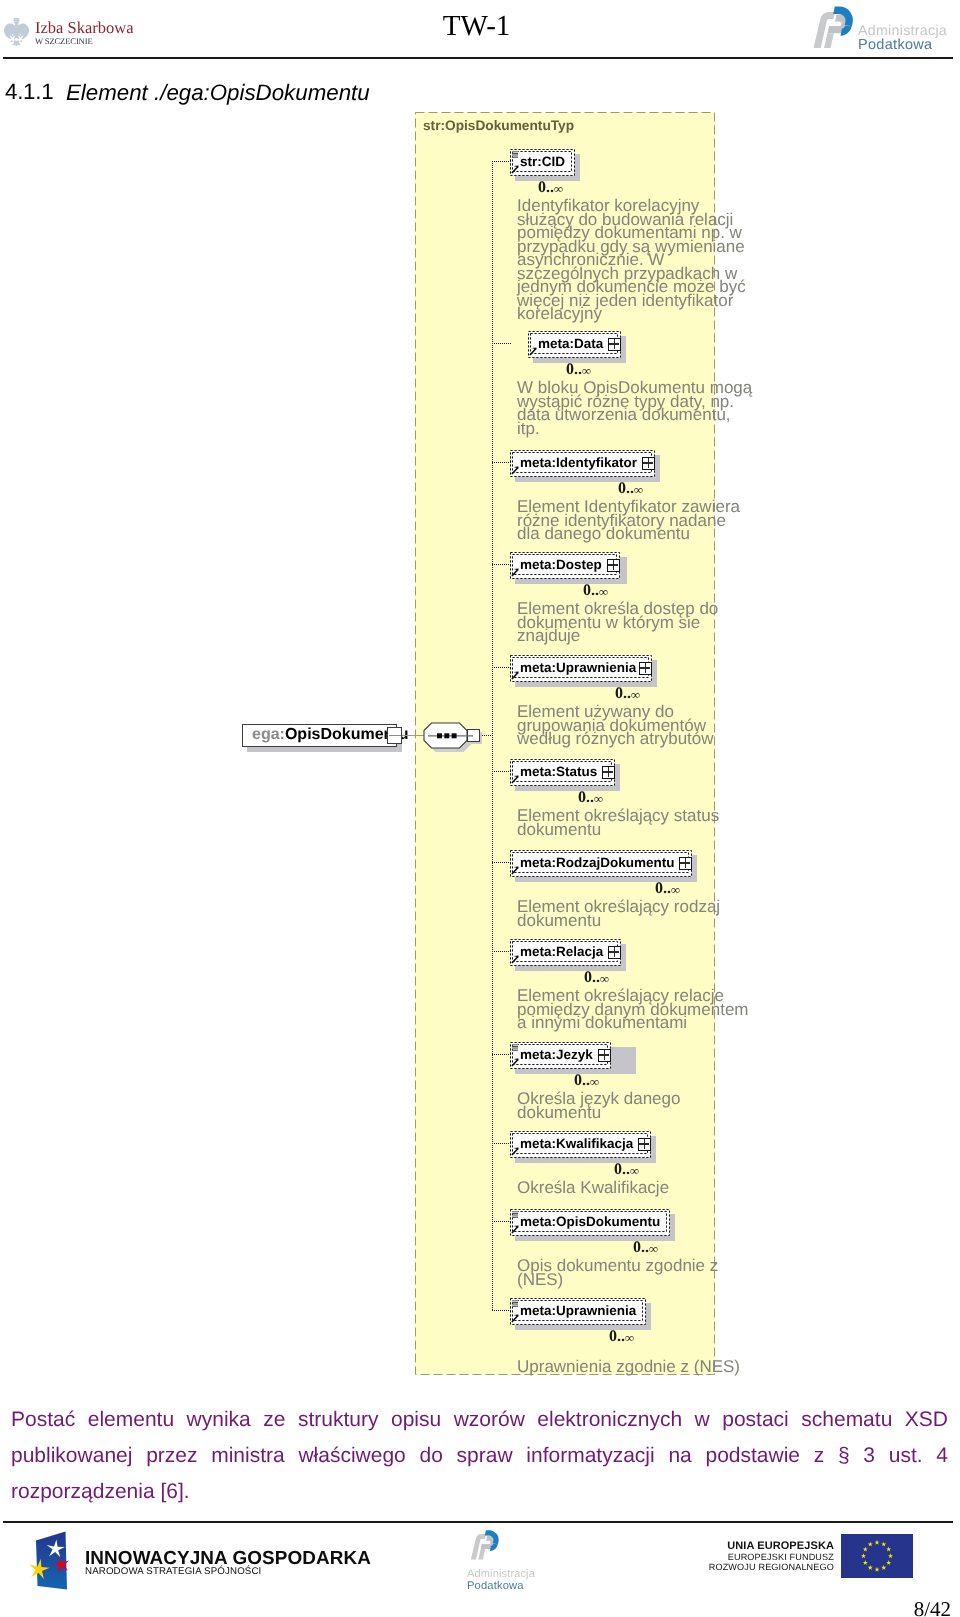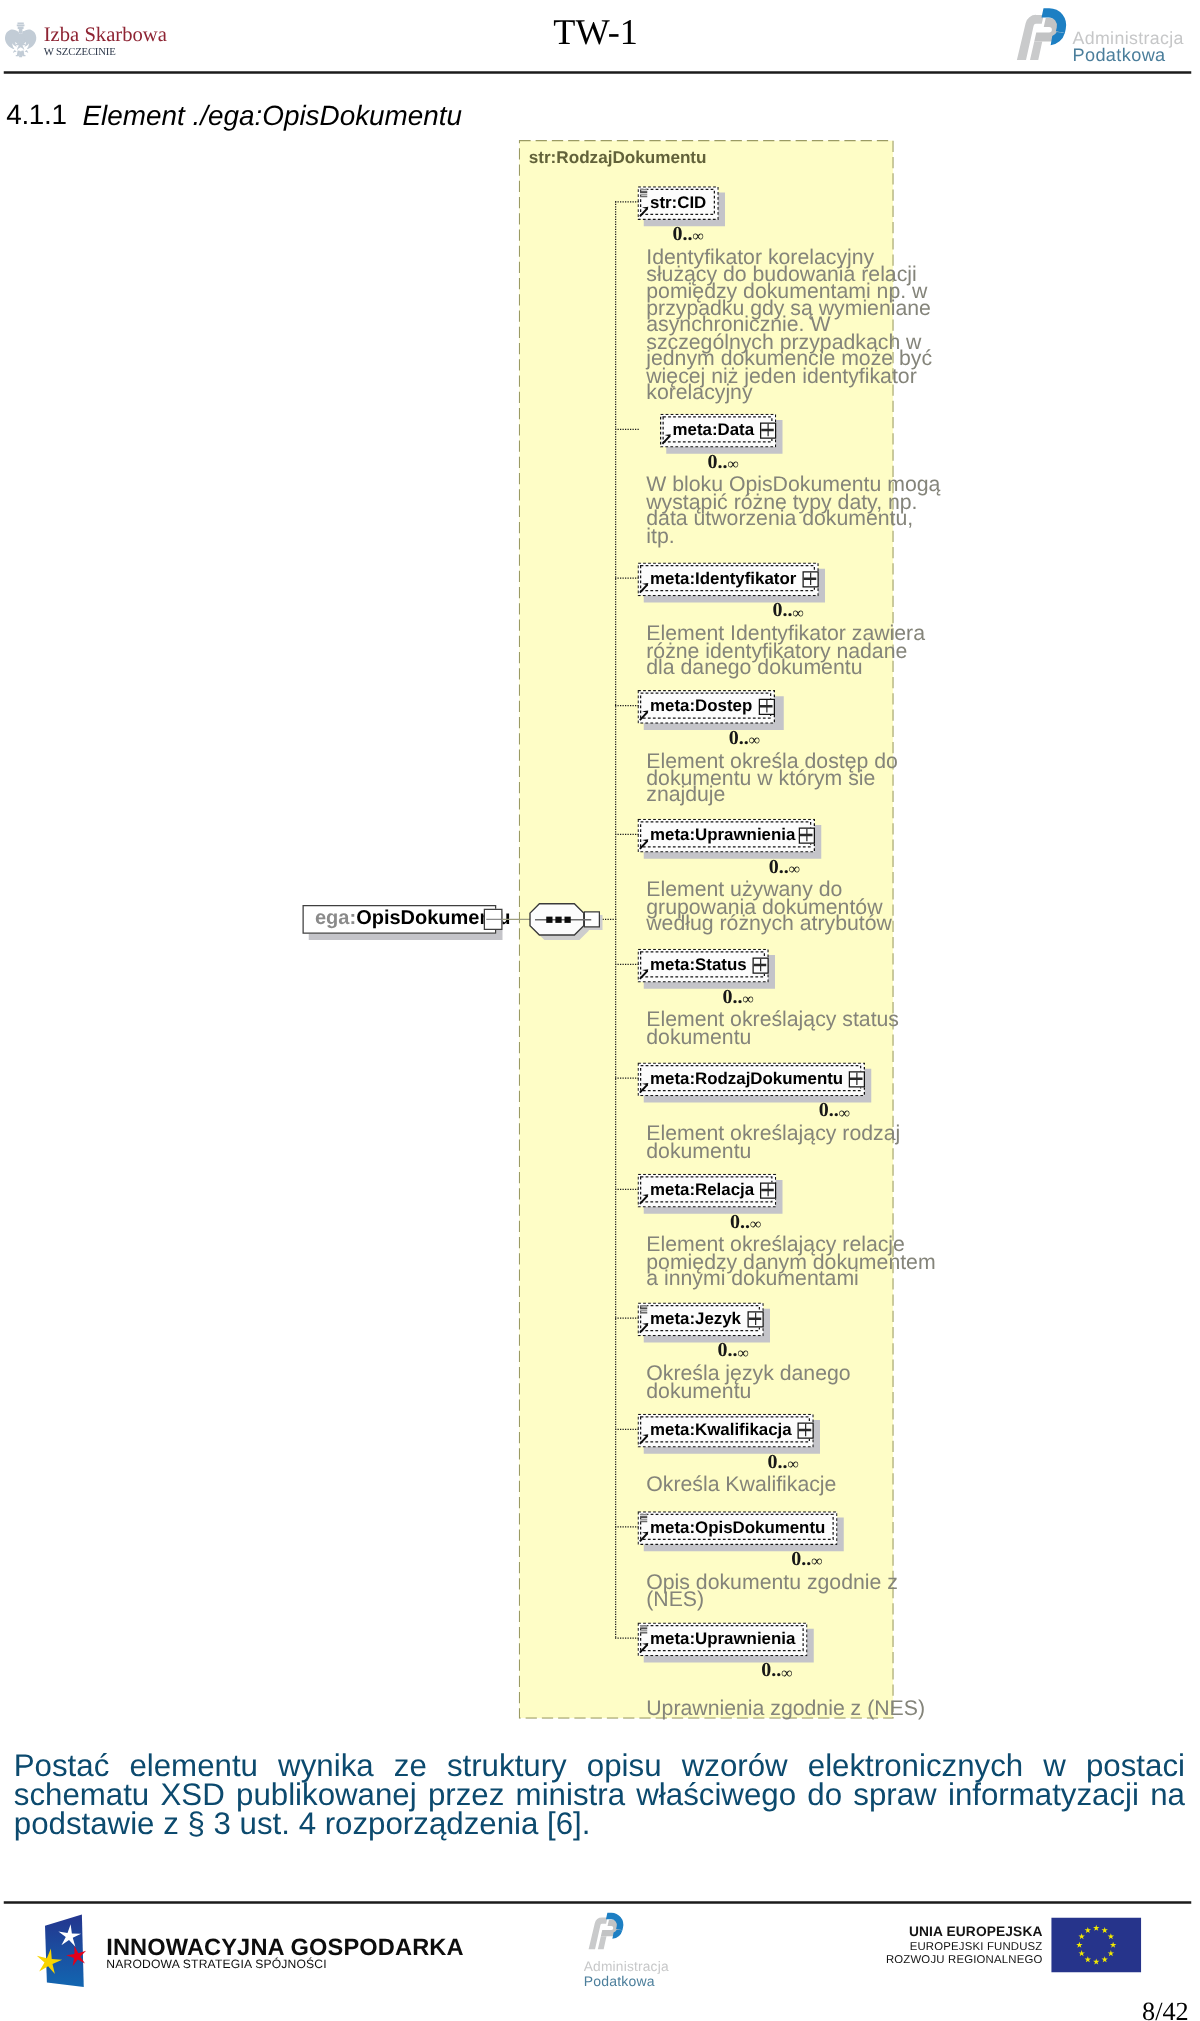--- a/index.html
+++ b/index.html
@@ -64,22 +64,22 @@
   .rootnode .label .pfx{color:#8a8a8a;}
   .rootnode .tail{position:absolute;left:145px;top:3px;width:15px;height:17px;
                   background:#fff;border:1px solid #3f3f3f;box-sizing:border-box;}
   .rootnode .tailline{position:absolute;left:147px;top:11px;width:12px;height:1px;background:#8c8c8c;}
   .linkline{position:absolute;left:402px;top:735px;width:22px;height:1px;background:#9c9c80;}
 
   
   .seq{position:absolute;left:421px;top:716px;width:70px;height:42px;line-height:0;font-size:0;}
 
   
-  .para{position:absolute;left:11px;top:1402px;width:937px;font-size:25px;color:#0c4a6e;
-        line-height:23px;text-align:justify;}
+  .para{position:absolute;left:11px;top:1402px;width:937px;font-size:21px;color:#701a75;
+        line-height:36px;text-align:justify;}
 
   
   .ftr-rule{position:absolute;left:3px;top:1521px;width:950px;height:2px;background:#1b1b1b;}
   .ftr-ig{position:absolute;left:25px;top:1525px;width:52px;height:66px;line-height:0;}
   .ftr-ig-t1{position:absolute;left:85px;top:1549px;font-size:18.9px;font-weight:bold;
              color:#0d0d0d;letter-spacing:.1px;white-space:nowrap;line-height:19px;}
   .ftr-ig-t2{position:absolute;left:85px;top:1566px;font-size:9.7px;color:#0d0d0d;
              letter-spacing:.15px;white-space:nowrap;line-height:11px;}
   .ftr-brand{position:absolute;left:467px;top:1526px;width:76px;height:66px;line-height:0;}
   .ftr-eu{position:absolute;left:660px;top:1541px;width:174px;text-align:right;}
@@ -140,21 +140,21 @@
   </svg>
 </div>
 <div class="hdr-rule"></div>
 
 <div class="sec-num">4.1.1</div>
 <div class="sec-title">Element ./ega:OpisDokumentu</div>
 
 <svg class="typebox" width="300" height="1263" viewBox="0 0 300 1263">
   <rect x="0.5" y="0.5" width="299" height="1262" fill="#fefdc6" stroke="#9b9b63" stroke-width="1" stroke-dasharray="9 4"></rect>
 </svg>
-<div class="typelabel">str:RodzajDokumentu</div>
+<div class="typelabel">str:OpisDokumentuTyp</div>
 
 <div id="diagram-nodes">
     <div class="node" style="left:510px;top:149px;width:65px;">
       <div class="shadow"></div>
       <svg class="frame" width="65" height="27" viewBox="0 0 65 27">
         <rect x="0.5" y="0.5" width="64" height="26" fill="#fcfcfc" stroke="#151515" stroke-width="1" stroke-dasharray="2.2 1.8"></rect>
         <rect x="2.5" y="2.5" width="59" height="20" fill="none" stroke="#151515" stroke-width="1" stroke-dasharray="2.2 1.8"></rect>
       </svg>
       <div class="label"><span class="pfx">str:</span><span>CID</span></div>
       <span class="lic"><svg viewBox="0 0 6 7" width="6" height="7">
@@ -310,21 +310,21 @@
         </svg></span>
       <span class="plus" style="left:98px;">
         <i class="h"></i>
         <i class="v"></i>
       </span>
     </div>
     <div class="card" style="left:584px;top:970px;"><span>0..</span><span class="inf">∞</span></div>
     <div class="doc" style="left:517px;top:989px;">Element określający relacje
 pomiędzy danym dokumentem
 a innymi dokumentami</div>
-    <div class="node" style="left:510px;top:1042px;width:101px;">
+    <div class="node" style="left:510px;top:1042px;width:101px;padding-left:20px;">
       <div class="shadow"></div>
       <svg class="frame" width="101" height="27" viewBox="0 0 101 27">
         <rect x="0.5" y="0.5" width="100" height="26" fill="#fcfcfc" stroke="#151515" stroke-width="1" stroke-dasharray="2.2 1.8"></rect>
         <rect x="2.5" y="2.5" width="95" height="20" fill="none" stroke="#151515" stroke-width="1" stroke-dasharray="2.2 1.8"></rect>
       </svg>
       <div class="label"><span class="pfx">meta:</span><span>Jezyk</span></div>
       <span class="lic"><svg viewBox="0 0 6 7" width="6" height="7">
           <rect x="0" y="0" width="6" height="1.3" fill="#8a8a8a"></rect>
           <rect x="0" y="1.9" width="6" height="1.6" fill="#4e4e4e"></rect>
           <rect x="0" y="4.0" width="6" height="1.2" fill="#9b9b9b"></rect>

